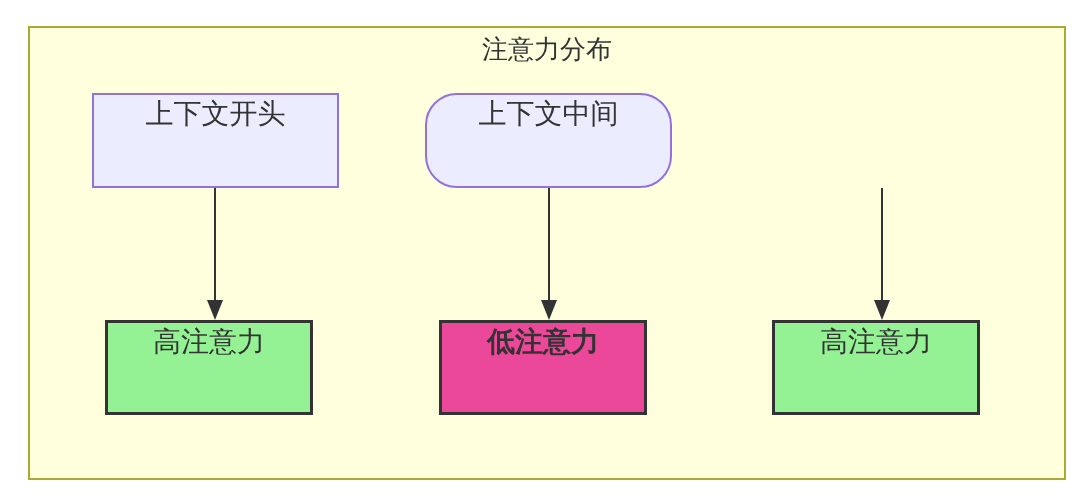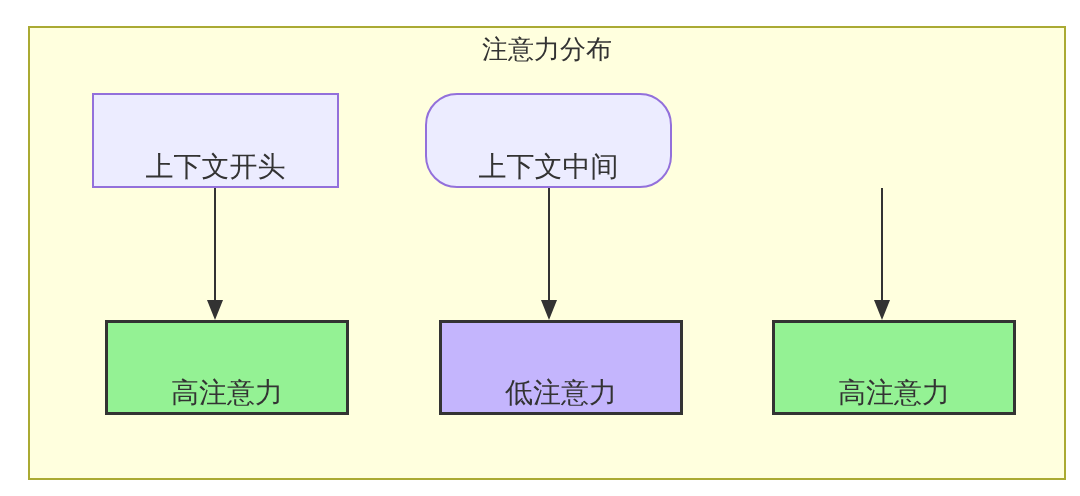--- a/index.html
+++ b/index.html
@@ -22,37 +22,37 @@
     position: absolute;
     left: 0; right: 0; top: 4px;
     text-align: center;
     font-size: 26px;
     color: #333333;
   }
   .node {
     position: absolute;
     box-sizing: border-box;
     display: flex;
-    align-items: flex-end;
+    align-items: flex-start;
     justify-content: center;
     font-size: 28px;
     color: #333333;
     text-align: center;
   }
   .source-node {
     width: 247px; height: 95px; top: 65px;
     background: #ececff;
     border: 2px solid #9370db;
   }
   .result-node {
-    width: 244px; height: 95px; top: 292px;
+    width: 208px; height: 95px; top: 292px;
     border: 3px solid #333333;
   }
   .result-high { background: #94f294; }
-  .result-low  { background: #c4b5fd; }
+  .result-low  { background: #ec4899; font-weight: bold; }
   .edge {
     position: absolute;
     top: 160px;
     width: 24px; height: 132px;
   }
   
   .col1-source { left: 62px; }
   .col1-edge   { left: 173px; }
   .col1-result { left: 75px; }
   

